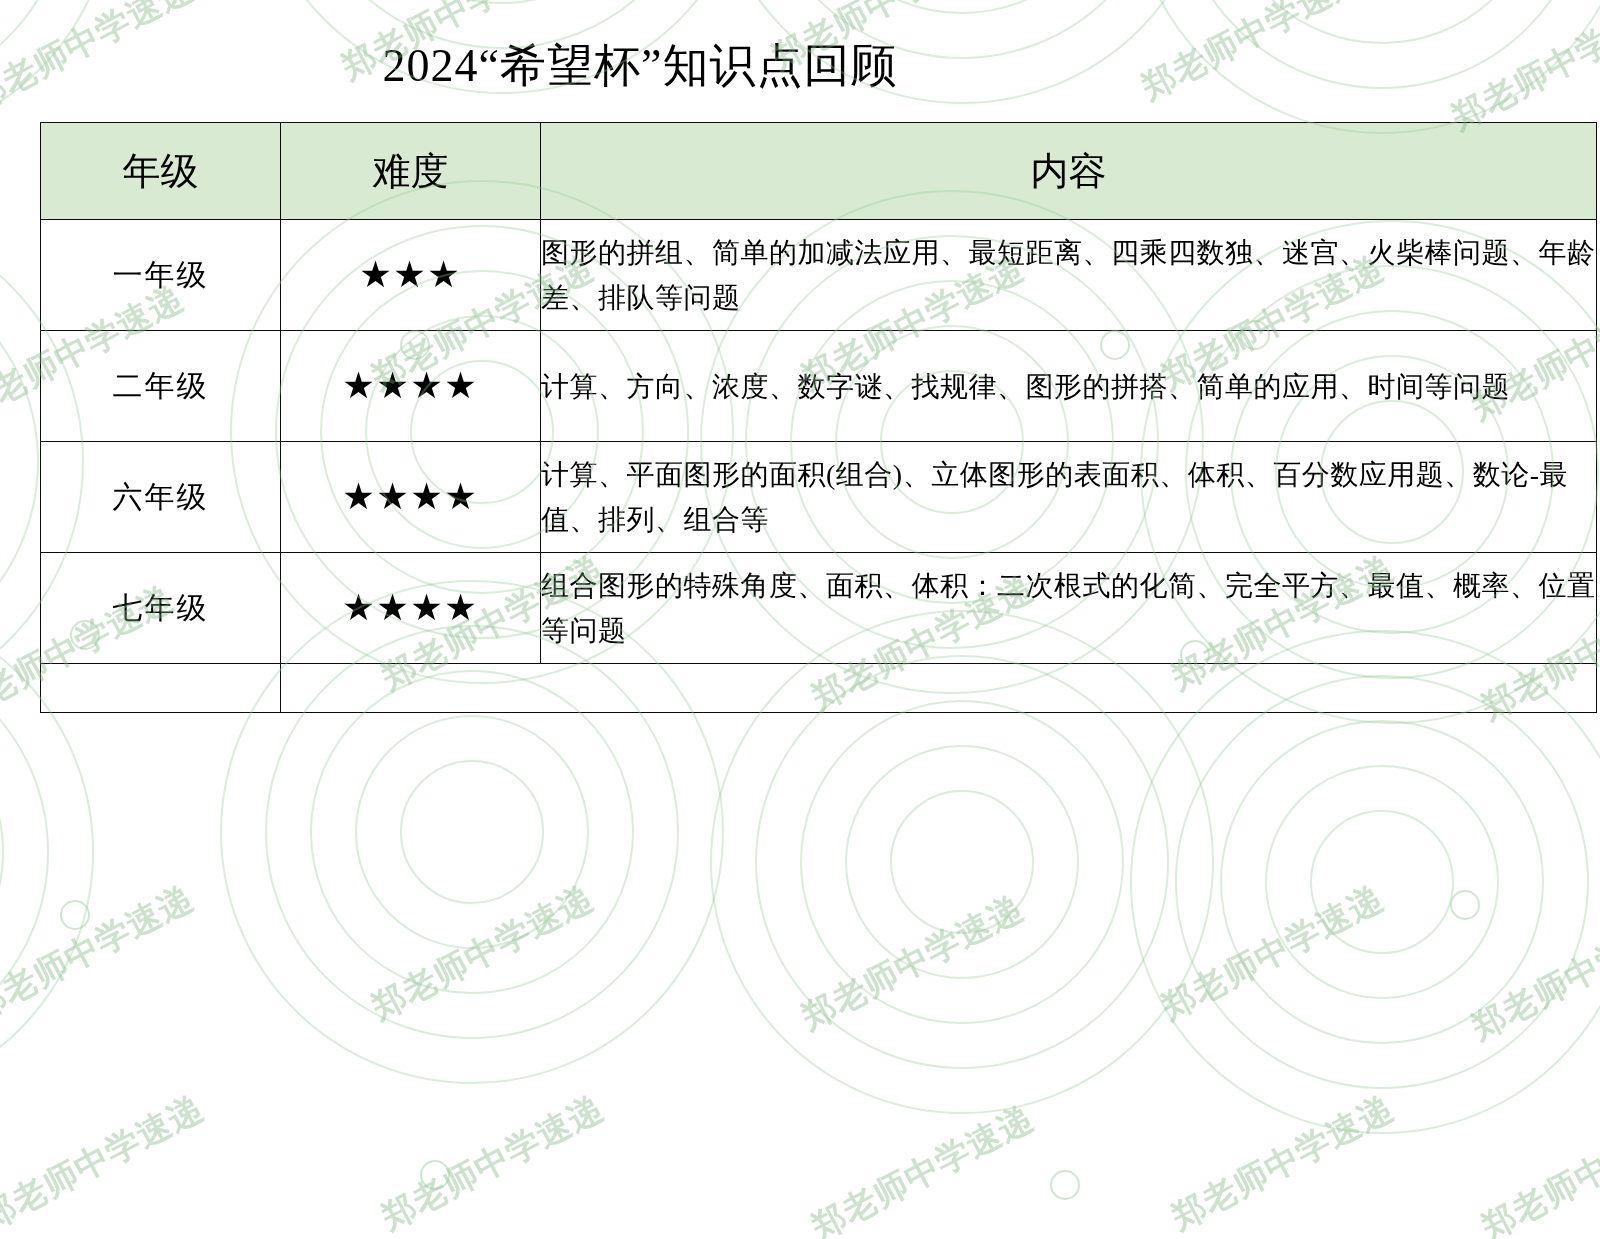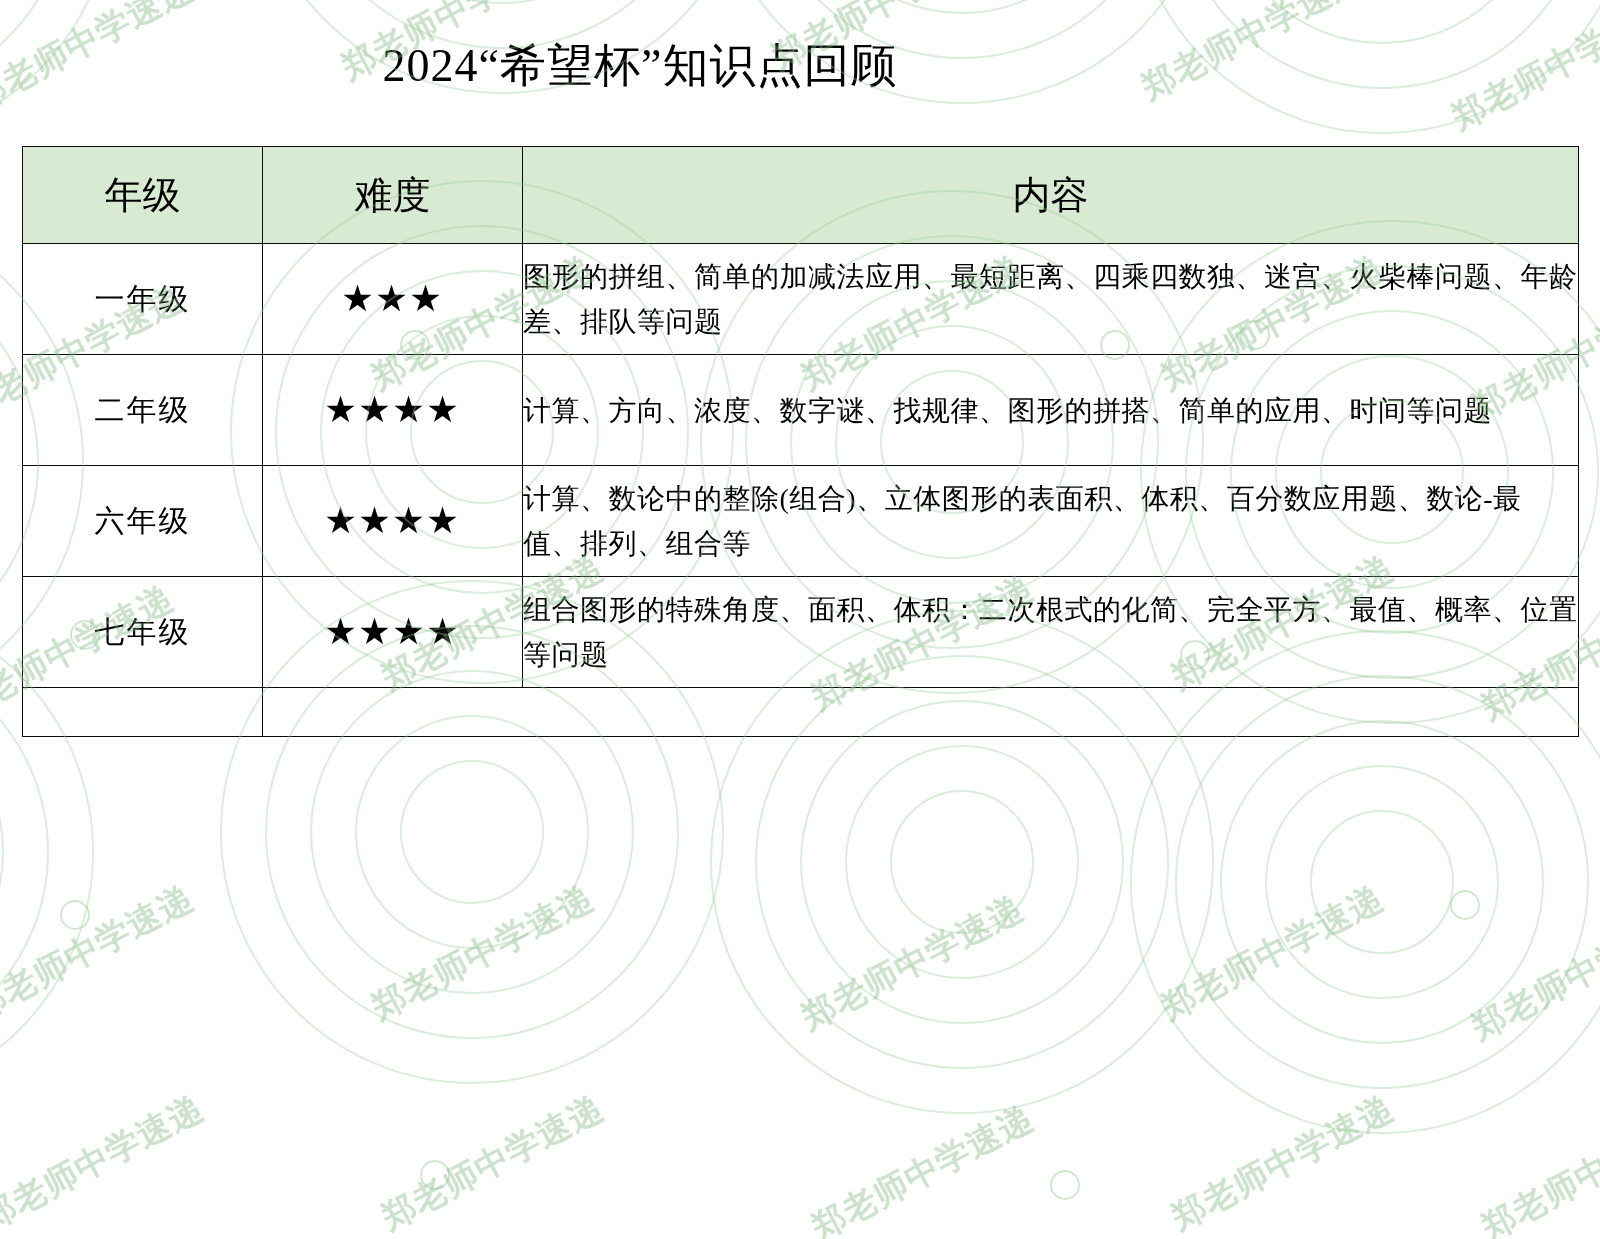--- a/index.html
+++ b/index.html
@@ -60,26 +60,25 @@
     width: 1280px;
     text-align: center;
     font-size: 46px;
     font-weight: 400;
     line-height: 56px;
     letter-spacing: 1px;
   }
 
   table.kp-table {
     position: absolute;
-    left: 22px;
+    left: 40px;
     top: 122px;
     width: 1556px;
     border-collapse: collapse;
     table-layout: fixed;
-    margin-top: 24px;
   }
   table.kp-table td, table.kp-table th {
     border: 1px solid #0b0b0b;
     padding: 0;
   }
   col.c-grade { width: 240px; }
   col.c-diff  { width: 260px; }
   col.c-cont  { width: 1056px; }
 
   thead th {
@@ -234,21 +233,21 @@
           <td class="content">图形的拼组、简单的加减法应用、最短距离、四乘四数独、迷宫、火柴棒问题、年龄差、排队等问题</td>
         </tr>
         <tr>
           <td class="grade">二年级</td>
           <td class="difficulty">★★★★</td>
           <td class="content">计算、方向、浓度、数字谜、找规律、图形的拼搭、简单的应用、时间等问题</td>
         </tr>
         <tr>
           <td class="grade">六年级</td>
           <td class="difficulty">★★★★</td>
-          <td class="content">计算、数论中的整除(组合)、立体图形的表面积、体积、百分数应用题、数论-最值、排列、组合等</td>
+          <td class="content">计算、平面图形的面积(组合)、立体图形的表面积、体积、百分数应用题、数论-最值、排列、组合等</td>
         </tr>
         <tr>
           <td class="grade">七年级</td>
           <td class="difficulty">★★★★</td>
           <td class="content">组合图形的特殊角度、面积、体积：二次根式的化简、完全平方、最值、概率、位置等问题</td>
         </tr>
         <tr class="footer-row">
           <td class="footer-left"></td>
           <td colspan="2"></td>
         </tr>

